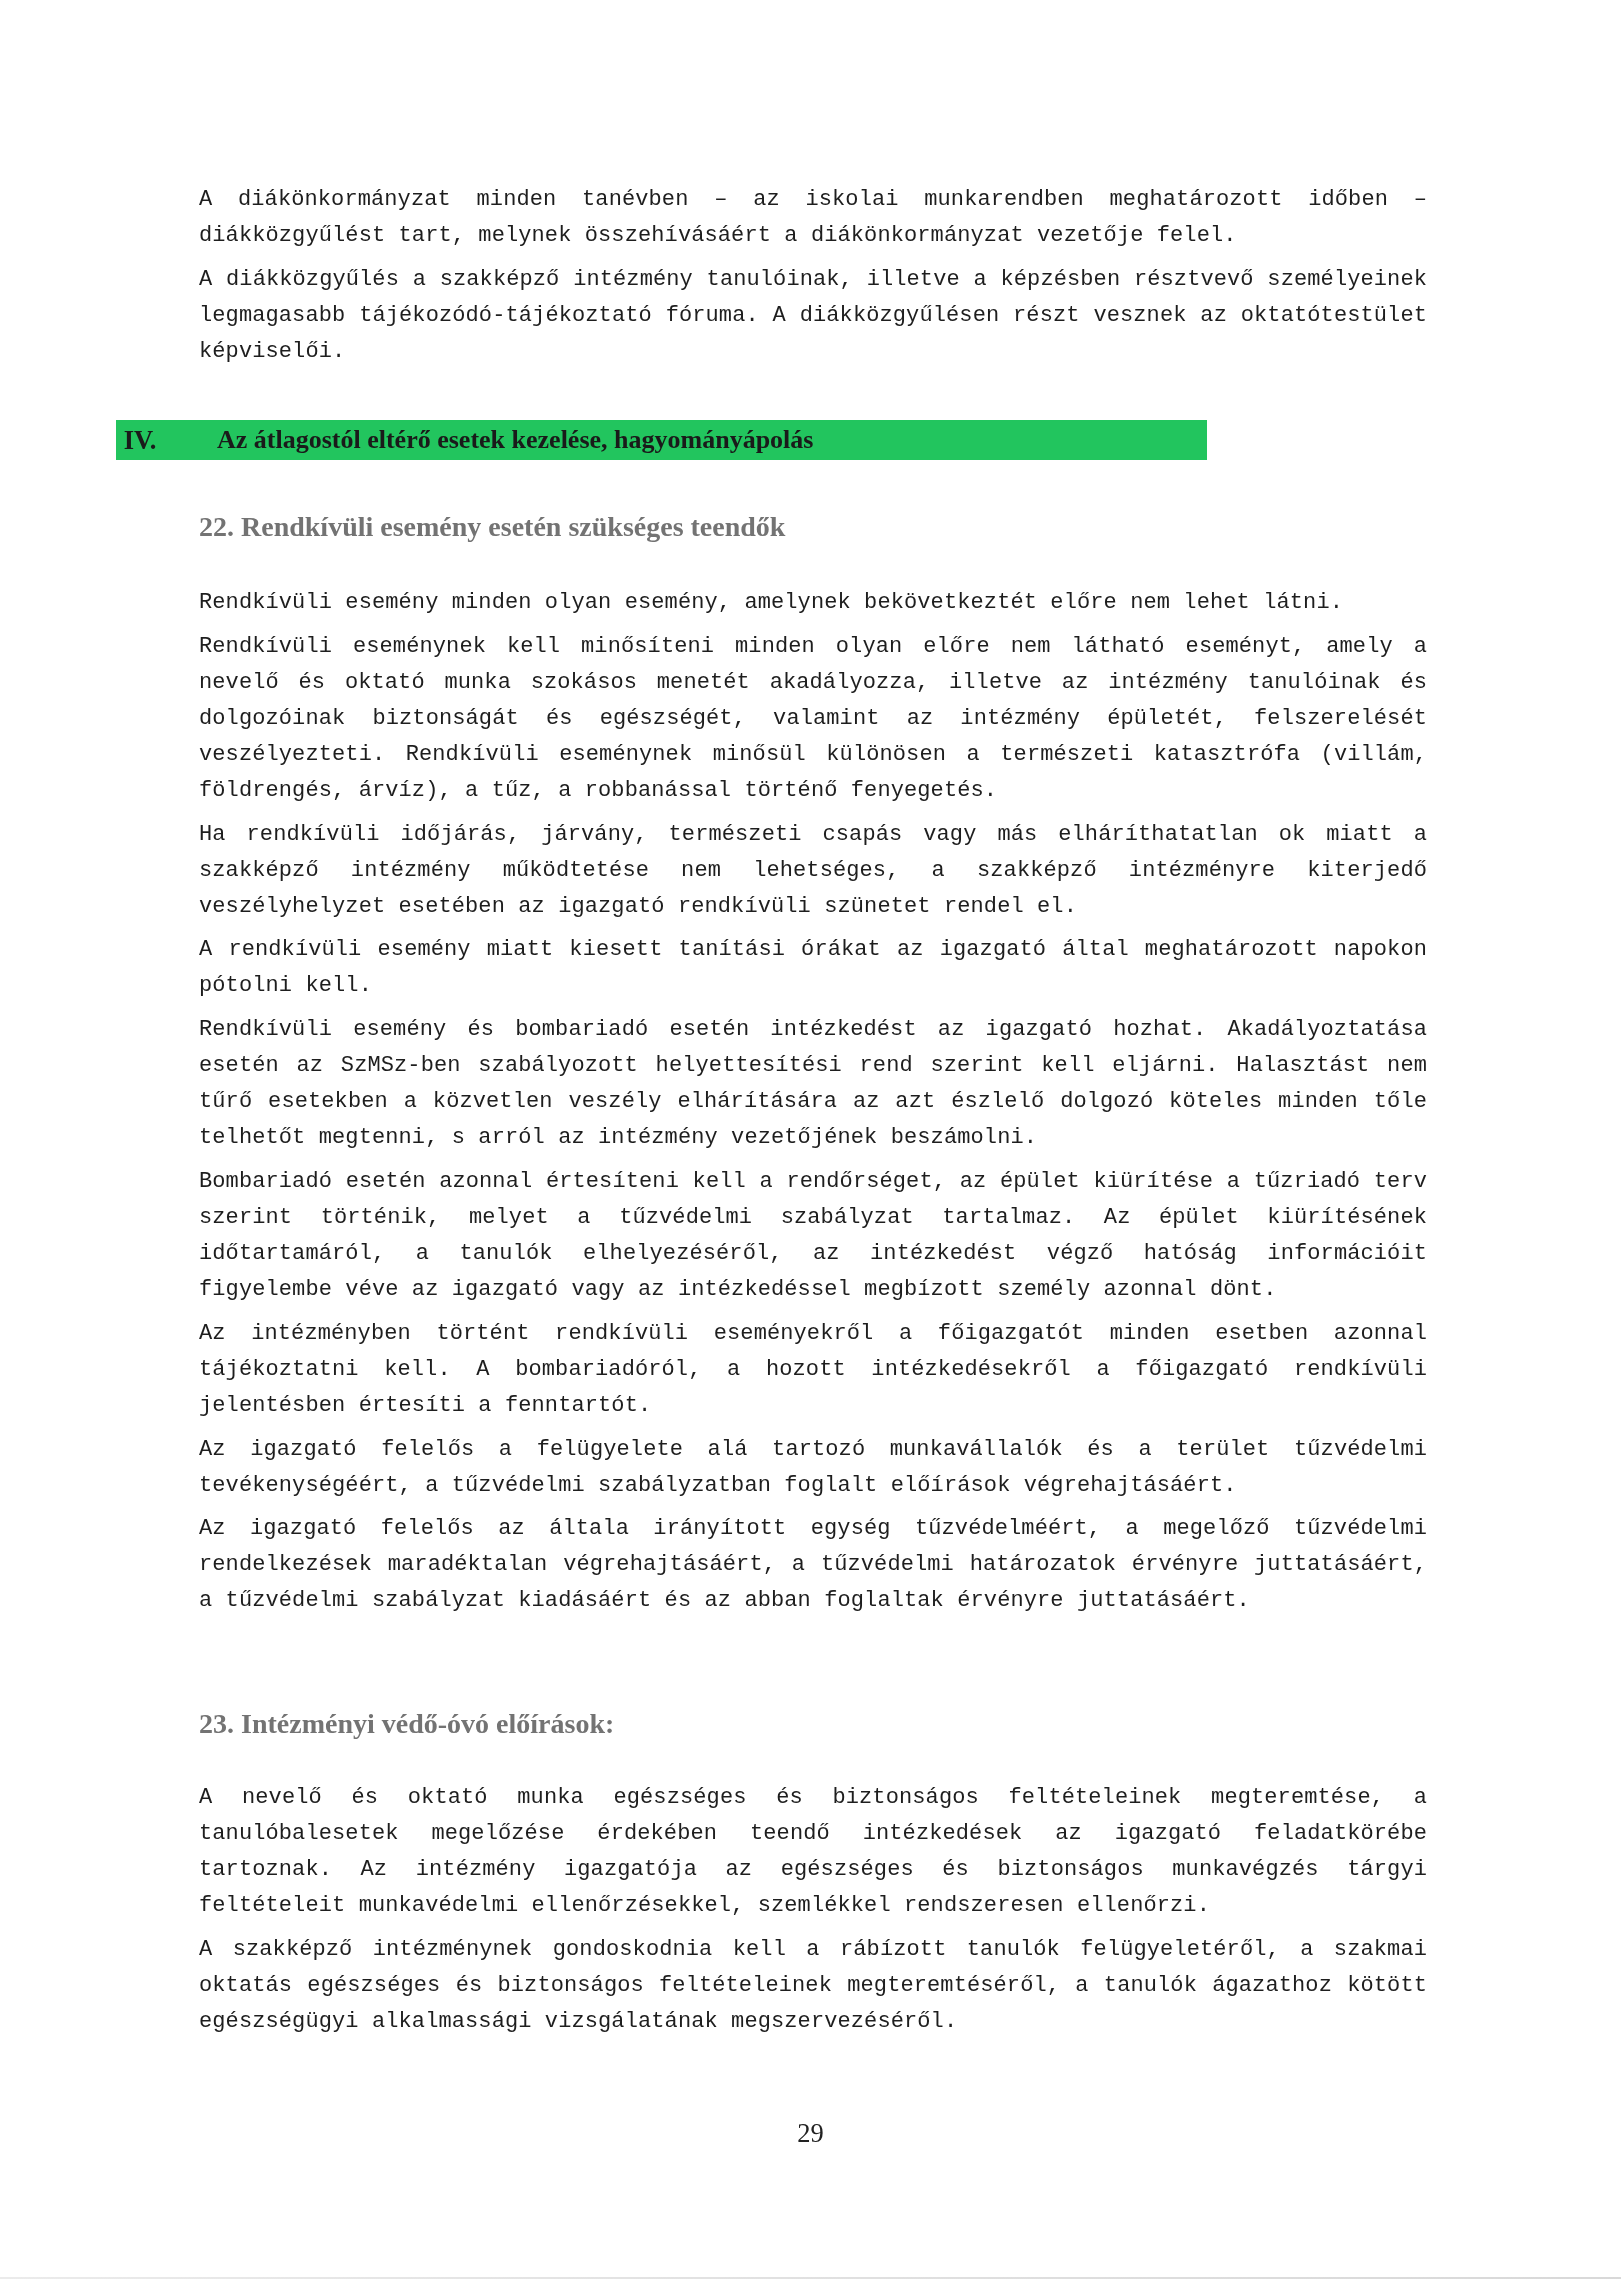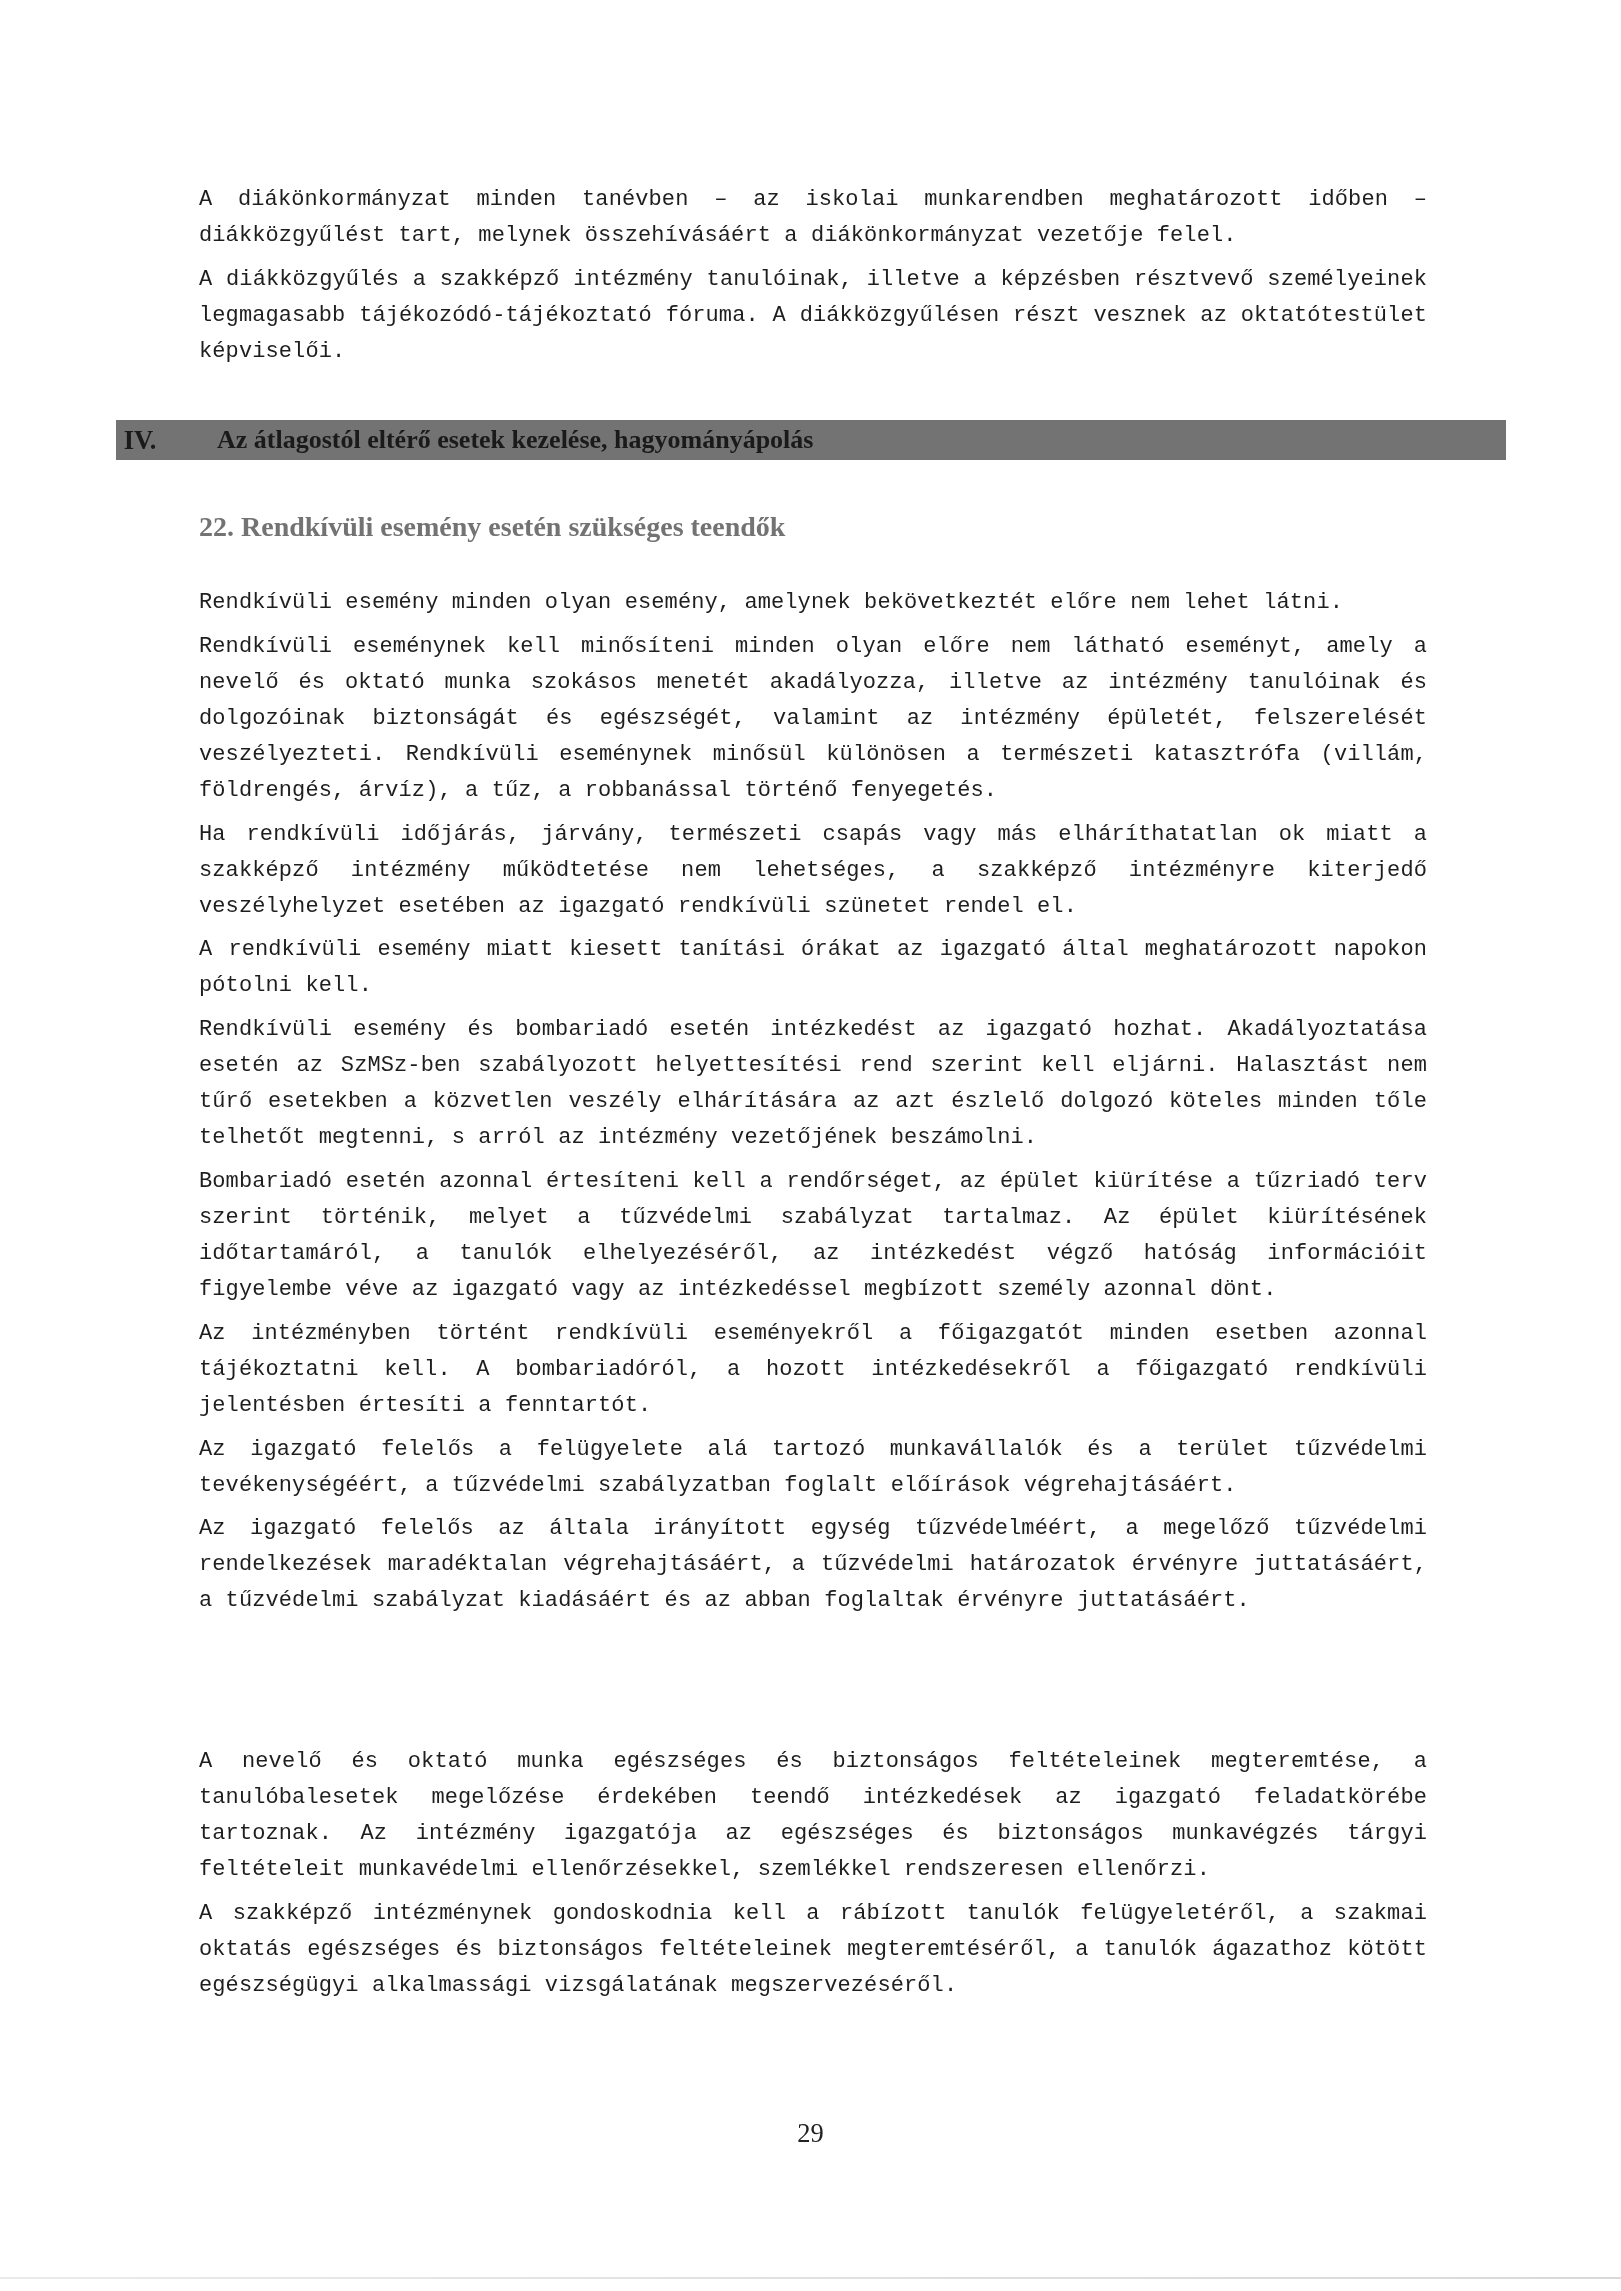--- a/index.html
+++ b/index.html
@@ -11,22 +11,22 @@
     .page { position: absolute; left: 0; top: 0; width: 1621px; height: 2292px; }
     .col { position: absolute; left: 199px; width: 1228px; }
     p.body {
       margin: 0; font-size: 22px; line-height: 36px;
       text-align: justify; text-align-last: left;
       letter-spacing: 0.1px;
       font-family: Liberation Mono, monospace;
     }
     p.body + p.body { margin-top: 7.8px; }
     .band {
-      position: absolute; left: 116px; top: 420px; width: 1390px; height: 40px;
-      background: #737373;
+      position: absolute; left: 116px; top: 420px; width: 1091px; height: 40px;
+      background: #22c55e;
     }
     .band-num {
       position: absolute; left: 0px; top: 0; height: 40px; line-height: 40px;
       font-weight: bold; font-size: 26.5px; padding-left: 7.8px; color: #1a1a1a;
     }
     .band-title {
       position: absolute; left: 101px; top: 0; height: 40px; line-height: 40px;
       font-weight: bold; font-size: 26px; color: #1a1a1a;
     }
     h2.sec {
@@ -65,20 +65,21 @@
     <p class="body">Ha rendkívüli időjárás, járvány, természeti csapás vagy más elháríthatatlan ok miatt a szakképző intézmény működtetése nem lehetséges, a szakképző intézményre kiterjedő veszélyhelyzet esetében az igazgató rendkívüli szünetet rendel el.</p>
     <p class="body">A rendkívüli esemény miatt kiesett tanítási órákat az igazgató által meghatározott napokon pótolni kell.</p>
     <p class="body">Rendkívüli esemény és bombariadó esetén intézkedést az igazgató hozhat. Akadályoztatása esetén az SzMSz-ben szabályozott helyettesítési rend szerint kell eljárni. Halasztást nem tűrő esetekben a közvetlen veszély elhárítására az azt észlelő dolgozó köteles minden tőle telhetőt megtenni, s arról az intézmény vezetőjének beszámolni.</p>
     <p class="body">Bombariadó esetén azonnal értesíteni kell a rendőrséget, az épület kiürítése a tűzriadó terv szerint történik, melyet a tűzvédelmi szabályzat tartalmaz. Az épület kiürítésének időtartamáról, a tanulók elhelyezéséről, az intézkedést végző hatóság információit figyelembe véve az igazgató vagy az intézkedéssel megbízott személy azonnal dönt.</p>
     <p class="body">Az intézményben történt rendkívüli eseményekről a főigazgatót minden esetben azonnal tájékoztatni kell. A bombariadóról, a hozott intézkedésekről a főigazgató rendkívüli jelentésben értesíti a fenntartót.</p>
     <p class="body">Az igazgató felelős a felügyelete alá tartozó munkavállalók és a terület tűzvédelmi tevékenységéért, a tűzvédelmi szabályzatban foglalt előírások végrehajtásáért.</p>
     <p class="body">Az igazgató felelős az általa irányított egység tűzvédelméért, a megelőző tűzvédelmi rendelkezések maradéktalan végrehajtásáért, a tűzvédelmi határozatok érvényre juttatásáért, a tűzvédelmi szabályzat kiadásáért és az abban foglaltak érvényre juttatásáért.</p>
   </div>
 
   <div class="col" style="top:1706px;">
+    <h2 class="sec">23. Intézményi védő-óvó előírások:</h2>
     <div style="height:38px;"></div>
     <p class="body">A nevelő és oktató munka egészséges és biztonságos feltételeinek megteremtése, a tanulóbalesetek megelőzése érdekében teendő intézkedések az igazgató feladatkörébe tartoznak. Az intézmény igazgatója az egészséges és biztonságos munkavégzés tárgyi feltételeit munkavédelmi ellenőrzésekkel, szemlékkel rendszeresen ellenőrzi.</p>
     <p class="body">A szakképző intézménynek gondoskodnia kell a rábízott tanulók felügyeletéről, a szakmai oktatás egészséges és biztonságos feltételeinek megteremtéséről, a tanulók ágazathoz kötött egészségügyi alkalmassági vizsgálatának megszervezéséről.</p>
   </div>
 
   <div class="pagenum">29</div>
 
   <div class="scanline"></div>
 </div>
 

